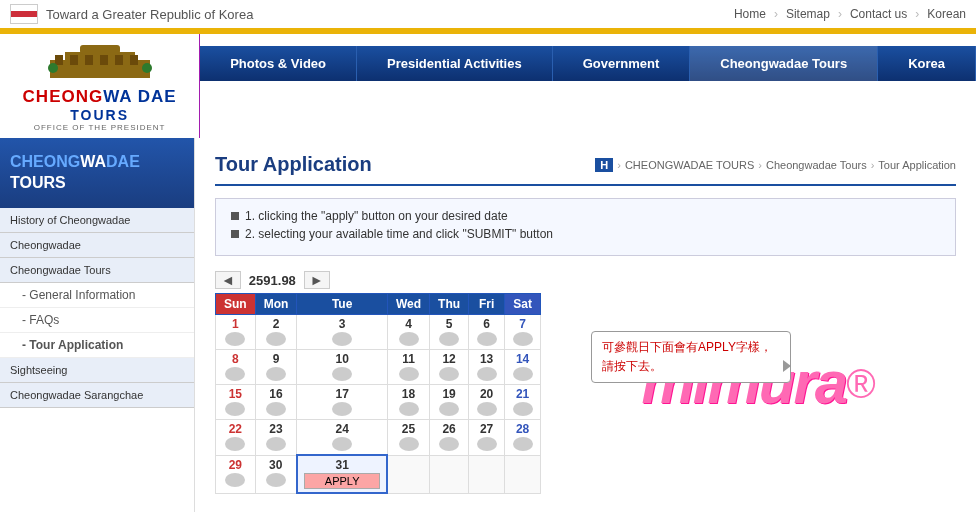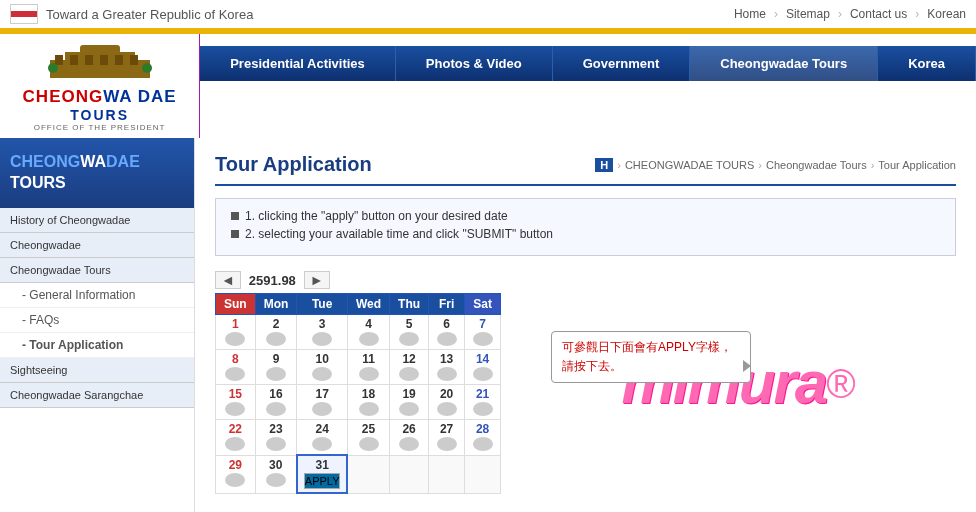--- a/index.html
+++ b/index.html
@@ -203,23 +203,23 @@
     .cal-date { font-weight: bold; font-size: 12px; display: block; }
     .cal-icon {
       display: block;
       width: 20px; height: 14px;
       margin: 1px auto;
       border-radius: 50%;
       background: #ddd;
     }
     .cal-icon.gray { background: #ccc; }
     .apply-btn {
-      background: #0369a1;
+      background: #fca5a5;
       border: 1px solid #aaa;
-      padding: 1px 0;
+      padding: 1px 20px;
       font-size: 11px;
       cursor: pointer;
       display: block;
       margin: 1px auto;
     }
 
     
     .ad-area {
       flex: 1;
       display: flex;
@@ -307,22 +307,22 @@
       <div style="font-size:17px; font-weight:bold; letter-spacing:1px;">
         <span style="color:#cc0000;">CHEONG</span><span style="color:#003399;">WA DAE</span>
       </div>
       <div style="font-size:14px; font-weight:bold; color:#003399; letter-spacing:2px;">TOURS</div>
       <div style="font-size:8px; color:#666; letter-spacing:1px;">OFFICE OF THE PRESIDENT</div>
     </div>
   </div>
   <div style="flex:1; display:flex; flex-direction:column;">
     <div style="height:12px; background:#fff;"></div>
     <nav class="nav-bar">
+      <div class="nav-item">Photos &amp; Video</div>
       <div class="nav-item">Presidential Activities</div>
-      <div class="nav-item">Photos &amp; Video</div>
       <div class="nav-item">Government</div>
       <div class="nav-item active">Cheongwadae Tours</div>
       <div class="nav-item">Korea</div>
     </nav>
   </div>
 </div>
 
 <div class="main-layout">
 
   <div class="sidebar">

